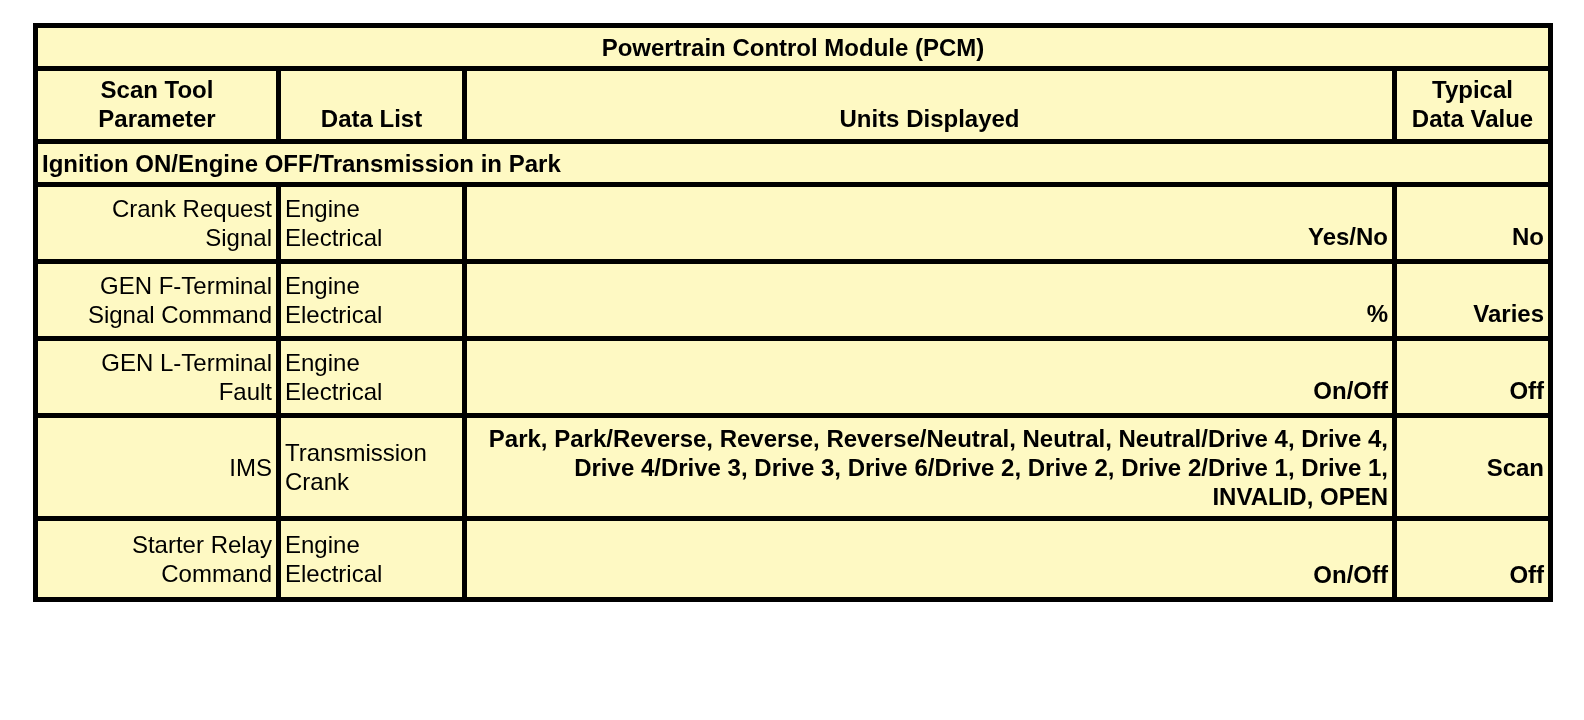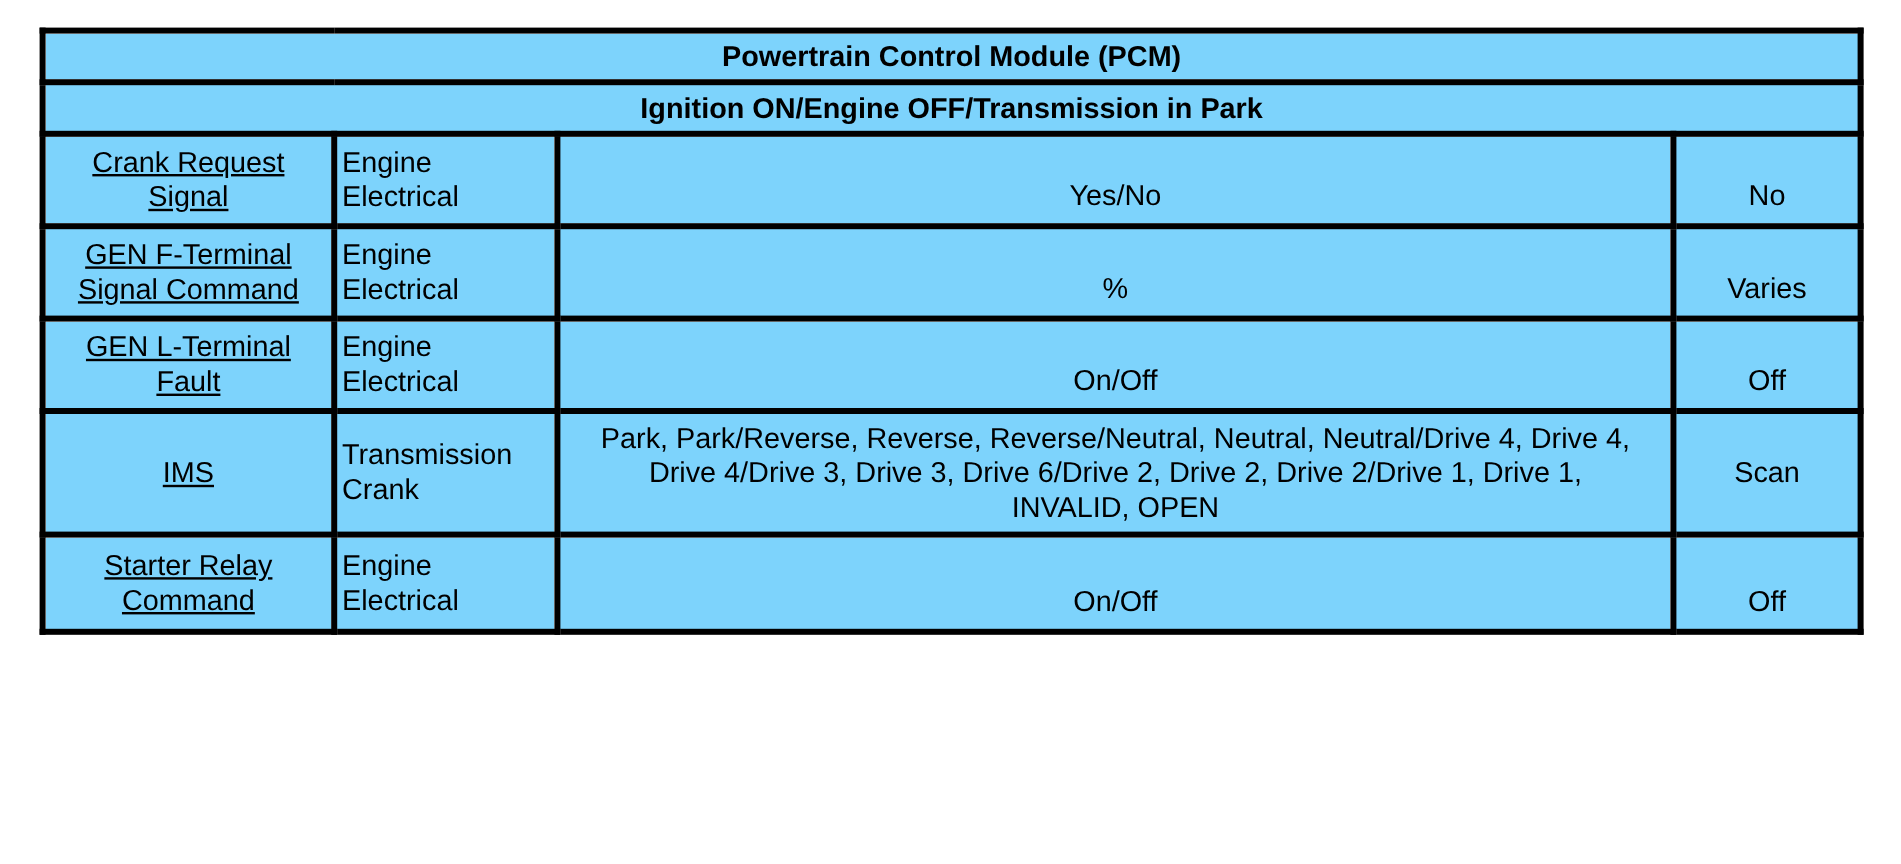--- a/index.html
+++ b/index.html
@@ -24,60 +24,60 @@
     table-layout: fixed;
   }
   table.pcm td, table.pcm th {
     border: 5px solid #000000;
     font-size: 24px;
     line-height: 29px;
     color: #000000;
     white-space: pre-line;
     overflow: hidden;
     padding: 2px 4px;
-    background: #7dd3fc;
+    background: #fef9c3;
   }
   tr.title-row td {
     height: 34px;
     font-weight: bold;
     text-align: center;
     vertical-align: middle;
   }
   tr.header-row th {
     height: 60px;
     font-weight: bold;
     text-align: center;
     vertical-align: bottom;
     padding-bottom: 6px;
   }
   tr.section-row td {
     height: 34px;
     font-weight: bold;
-    text-align: center;
+    text-align: left;
     vertical-align: middle;
   }
   tr.body-row td {
     height: 62px;
     font-weight: normal;
   }
   tr.body-row td.c-param {
-    text-align: center;
+    text-align: right;
     vertical-align: middle;
     padding-left: 4px;
-    text-decoration: underline;
   }
   tr.body-row td.c-list {
     text-align: left;
     vertical-align: middle;
   }
   tr.body-row td.c-units,
   tr.body-row td.c-value {
-    text-align: center;
+    text-align: right;
     vertical-align: bottom;
     padding-bottom: 8px;
+    font-weight: bold;
   }
   tr.body-row.tall td {
     height: 94px;
   }
   tr.body-row.tall td.c-units,
   tr.body-row.tall td.c-value {
     vertical-align: middle;
     padding-bottom: 2px;
   }
   tr.body-row.last td {
@@ -91,20 +91,28 @@
   <table class="pcm">
     <colgroup>
       <col style="width:243px">
       <col style="width:186px">
       <col style="width:930px">
       <col style="width:156px">
     </colgroup>
     <tbody>
       <tr class="title-row">
         <td colspan="4">Powertrain Control Module (PCM)</td>
+      </tr>
+      <tr class="header-row">
+        <th>Scan Tool
+Parameter</th>
+        <th>Data List</th>
+        <th>Units Displayed</th>
+        <th>Typical
+Data Value</th>
       </tr>
       <tr class="section-row">
         <td colspan="4">Ignition ON/Engine OFF/Transmission in Park</td>
       </tr>
 
       <tr class="body-row">
         <td class="c-param">Crank Request
 Signal</td>
         <td class="c-list">Engine
 Electrical</td>

